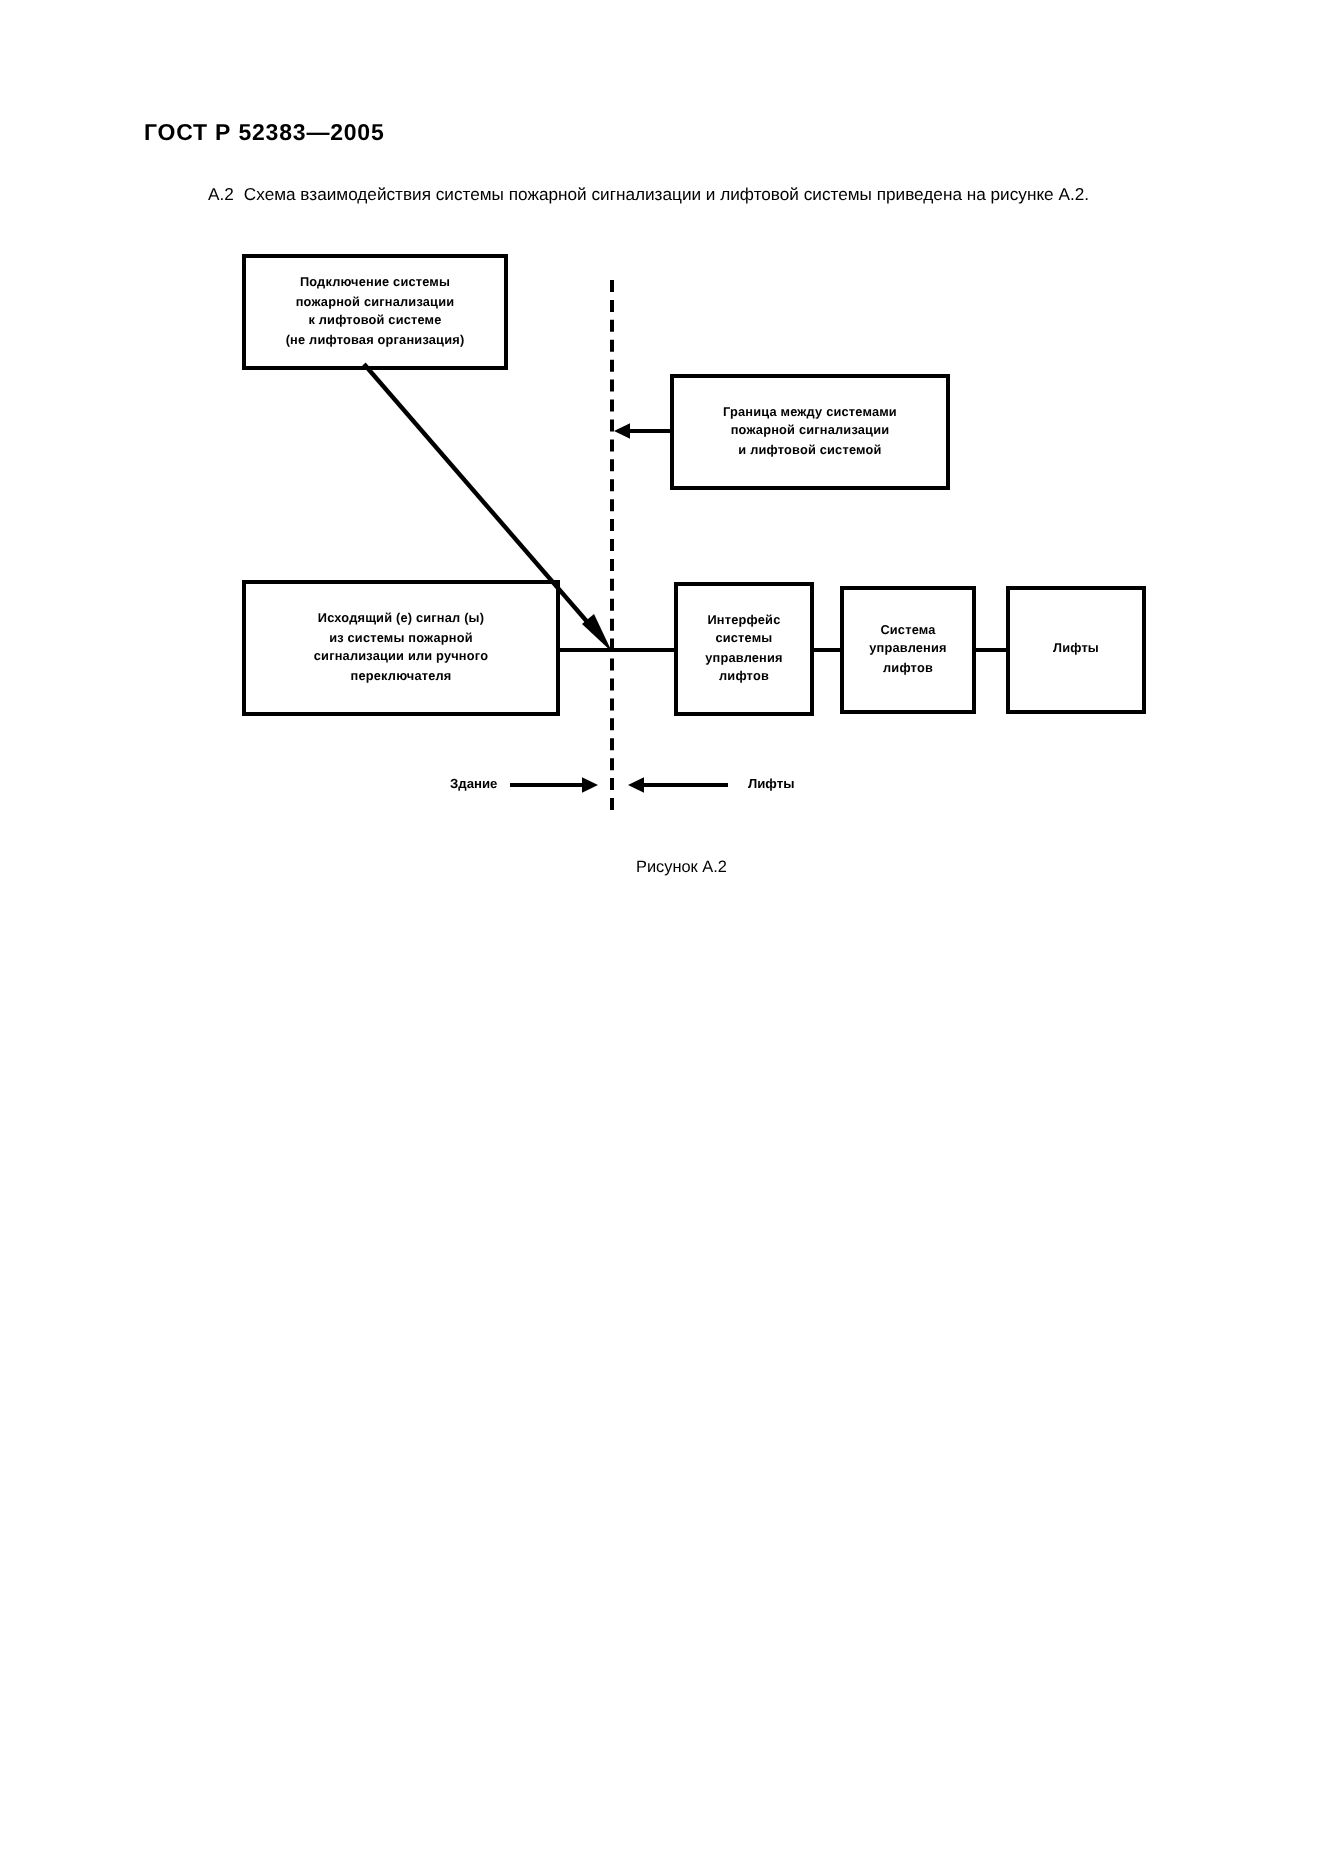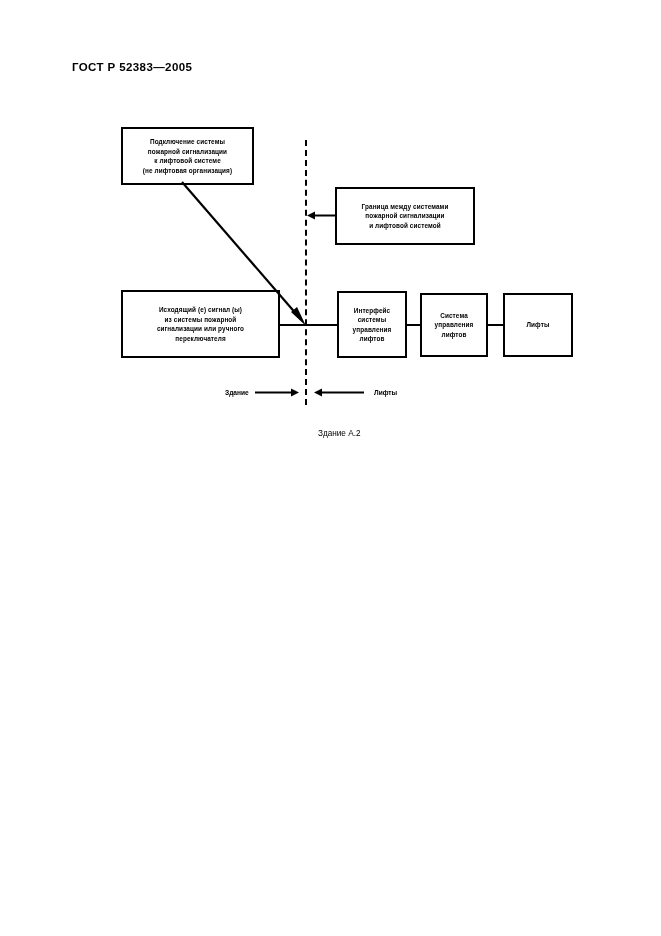--- a/index.html
+++ b/index.html
@@ -150,20 +150,23 @@
     margin-left: 32px;
   }
 </style>
 </head>
 <body>
 
 <div id="page">
 
   <div class="doc-header">ГОСТ Р 52383—2005</div>
 
+  <div class="body-para">
+    <span class="num">А.2</span><span>Схема взаимодействия системы пожарной сигнализации и лифтовой системы приведена на рисунке А.2.</span>
+  </div>
 
   <div class="figure">
 
     <div class="divider"></div>
 
     <div class="node" id="node-connect">
       <span class="txt">
         <span>Подключение системы</span><br>
         <span>пожарной сигнализации</span><br>
         <span>к лифтовой системе</span><br>
@@ -230,19 +233,19 @@
       <line x1="0" y1="4.5" x2="37" y2="4.5" stroke="#000" stroke-width="2"></line>
       <polygon points="44,4.5 36,0.6 36,8.4" fill="#000"></polygon>
     </svg>
 
     <svg id="legend-lifts-arrow" viewBox="0 0 50 9">
       <line x1="50" y1="4.5" x2="8" y2="4.5" stroke="#000" stroke-width="2"></line>
       <polygon points="0,4.5 8,0.6 8,8.4" fill="#000"></polygon>
     </svg>
     <div class="legend-label" id="legend-lifts-label">Лифты</div>
 
-    <div class="fig-caption">Здание А.2</div>
+    <div class="fig-caption">Рисунок А.2</div>
 
   </div>
 
   <div class="page-number">10</div>
 
 </div>
 
 </body></html>

